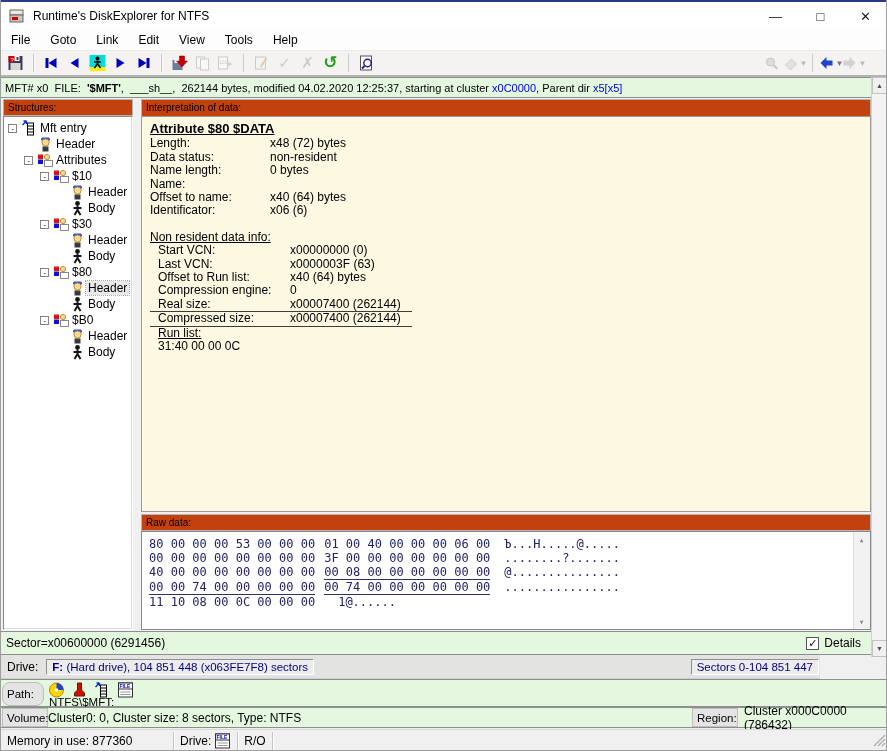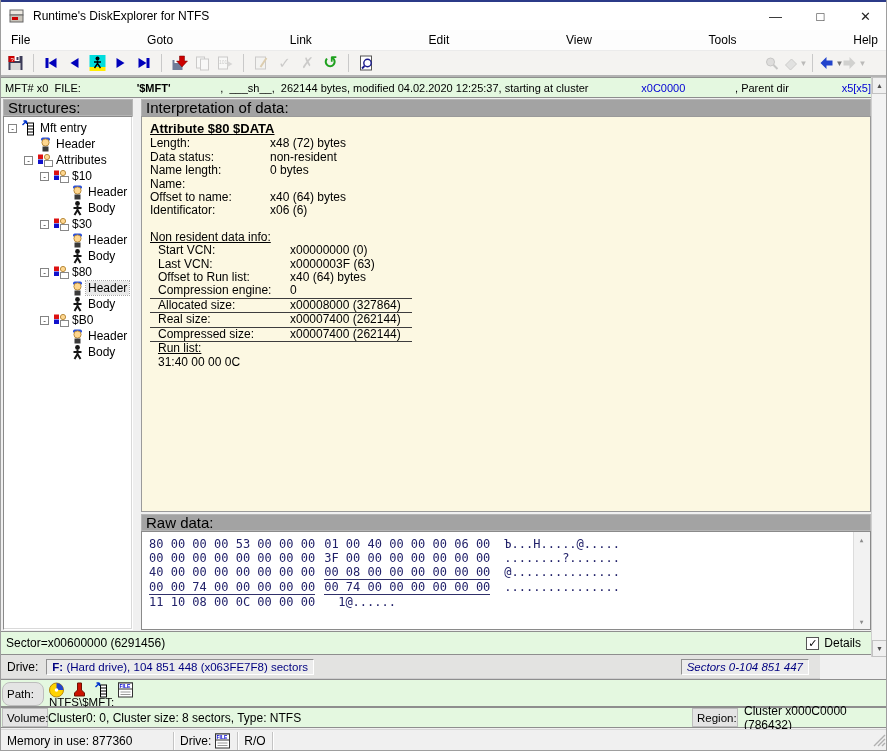--- a/index.html
+++ b/index.html
@@ -1,19 +1,19 @@
 <!DOCTYPE html>
 <html><head>
 <meta charset="utf-8">
 <style>
   html,body{margin:0;padding:0;}
   #win{position:relative;width:887px;height:751px;background:#f0f0f0;
        font-family:"Liberation Sans","DejaVu Sans",sans-serif;font-size:12px;color:#000;
        overflow:hidden;box-sizing:border-box;border-left:1px solid #9e9e9e;border-right:1px solid #9e9e9e;border-bottom:1px solid #9e9e9e;}
-  .abs{position:absolute;box-sizing:border-box;justify-content:space-between;}
+  .abs{position:absolute;box-sizing:border-box;}
   
   #top-accent{left:0;top:0;width:887px;height:2px;background:#2b3a88;}
   #titlebar{left:0;top:2px;width:887px;height:28px;background:#ffffff;display:flex;align-items:center;padding-left:8px;}
   #title-text{margin-left:8px;font-size:12px;}
   #win-controls{margin-left:auto;display:flex;height:100%;}
   .wc{width:45px;height:100%;display:flex;align-items:center;justify-content:center;font-size:13px;color:#222;}
   
   #menubar{left:0;top:30px;width:887px;height:21px;background:#fdfdfd;display:flex;align-items:center;border-bottom:1px solid #ebebeb;}
   .menu-item{padding:2px 10px;}
   
@@ -28,21 +28,21 @@
   .glyph-gray{color:#9a9a9a;font-size:15px;font-weight:bold;line-height:16px;}
   
   .greenbar{background:#e4f8e0;border-top:1px solid #8e8e8e;border-bottom:1px solid #8e8e8e;}
   #infobar{left:0;top:77px;width:870px;height:21px;display:flex;align-items:center;padding-left:4px;font-size:11px;white-space:pre;}
   #infobar .b{font-weight:bold;}
   .blue{color:#0000d4;}
   
   #vstrip{left:870px;top:77px;width:16px;height:580px;background:#f3f3f3;border-left:1px solid #cfcfcf;}
   .sbtn{position:absolute;left:0;width:15px;height:17px;background:#f0f0f0;border:1px solid #c2c2c2;display:flex;align-items:center;justify-content:center;font-size:7px;color:#505050;box-sizing:border-box;}
   
-  .panel-cap{background:#a3a3a3;border:1px solid #b5b5b5;font-size:15px;line-height:15px;padding-left:4px;}
+  .panel-cap{background:#c2410c;border:1px solid #b5b5b5;font-size:10px;line-height:15px;padding-left:4px;}
   
   #cap-structures{left:2px;top:99px;width:130px;height:17px;}
   #tree{left:2px;top:116px;width:130px;height:514px;background:#fff;border:1px solid #8a8a8a;border-right-color:#fff;border-bottom-color:#fff;box-shadow:inset -1px -1px 0 #d9d9d9;overflow:hidden;padding-top:3px;}
   .trow{height:16px;display:flex;align-items:center;white-space:nowrap;}
   .tslot{width:13px;display:flex;align-items:center;justify-content:flex-start;flex:0 0 13px;}
   .toggle{width:9px;height:9px;border:1px solid #848484;background:#fff;font-size:8px;line-height:7px;text-align:center;color:#000;box-sizing:border-box;}
   .ticon{width:17px;flex:0 0 17px;display:flex;align-items:center;}
   .tlabel{padding:0 2px;}
   .trow.selected .tlabel{background:#e9e9e9;outline:1px dotted #a8a8a8;}
   #splitter{left:132px;top:98px;width:8px;height:532px;background:#f0f0f0;}
@@ -71,21 +71,21 @@
   .hx .as{margin-left:14px;}
   #hex-scroll{position:absolute;right:0;top:0;width:16px;height:97px;background:#f2f2f2;border-left:1px solid #dcdcdc;}
   #hex-scroll .sbtn{height:15px;font-size:6px;border:none;background:#f2f2f2;color:#8a8a8a;}
   
   #sectorbar{left:0;top:631px;width:870px;height:24px;display:flex;align-items:center;padding-left:5px;}
   #details-wrap{margin-left:auto;display:flex;align-items:center;margin-right:10px;}
   .checkbox{width:13px;height:13px;background:#fff;border:1px solid #555;display:flex;align-items:center;justify-content:center;font-size:11px;font-weight:bold;margin-right:5px;box-sizing:border-box;}
   #drivebar{left:0;top:655px;width:819px;height:24px;background:#e3e3e1;border-bottom:1px solid #cfcfcf;display:flex;align-items:center;padding-left:6px;}
   .sunkbox{background:#ececec;border:1px solid;border-color:#909090 #fff #fff #909090;color:#000080;padding:1px 5px;font-size:11.5px;white-space:nowrap;}
   #drive-box{margin-left:8px;}
-  #sectors-box{margin-left:auto;margin-right:11px;font-style:italic;}
+  #sectors-box{margin-left:auto;margin-right:1px;}
   #pathbar{left:0;top:679px;width:887px;height:28px;}
   .chip{position:absolute;background:#e4e4e4;border:1px solid #bdbdbd;font-size:11.5px;display:flex;align-items:center;padding-left:4px;box-sizing:border-box;}
   #path-chip{left:1px;top:2px;width:42px;height:24px;border-radius:8px;}
   #path-icons{position:absolute;left:47px;top:2px;display:flex;gap:5px;}
   #path-icons span{width:18px;height:15px;display:flex;align-items:center;}
   #path-text{position:absolute;left:48px;top:16px;font-size:11.5px;}
   #volumebar{left:0;top:707px;width:887px;height:21px;display:flex;align-items:center;}
   #vol-chip{position:static;height:19px;width:46px;flex:0 0 46px;margin-left:1px;}
   #vol-text{margin-left:0;}
   #region-chip{position:static;height:19px;width:46px;flex:0 0 46px;margin-left:auto;}
@@ -534,24 +534,20 @@
         <span class="f2-label">Last VCN:</span>
         <span>x0000003F (63)</span>
       </div>
       <div class="f2-row f2">
         <span class="f2-label">Offset to Run list:</span>
         <span>x40 (64) bytes</span>
       </div>
       <div class="f2-row f2">
         <span class="f2-label">Compression engine:</span>
         <span>0</span>
-      </div>
-      <div class="f2-row f2 ruled ruled-first">
-        <span class="f2-label">Allocated size:</span>
-        <span>x00008000 (327864)</span>
       </div>
       <div class="f2-row f2 ruled">
         <span class="f2-label">Real size:</span>
         <span>x00007400 (262144)</span>
       </div>
       <div class="f2-row f2 ruled">
         <span class="f2-label">Compressed size:</span>
         <span>x00007400 (262144)</span>
       </div>
       <div class="run-head">Run list:</div>

